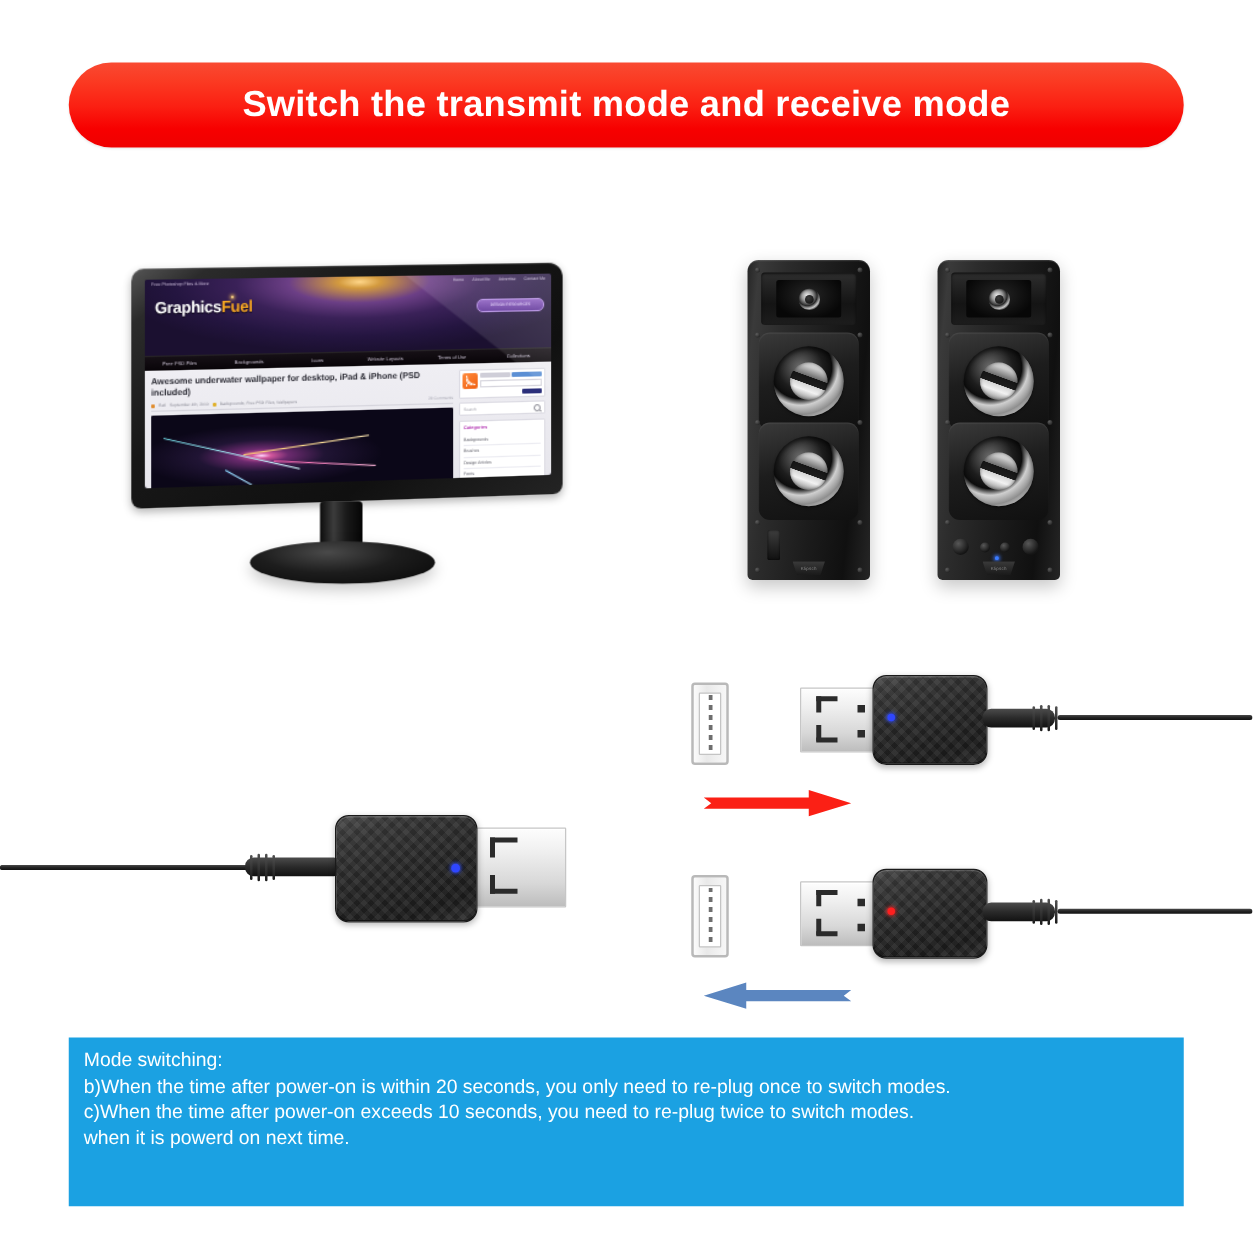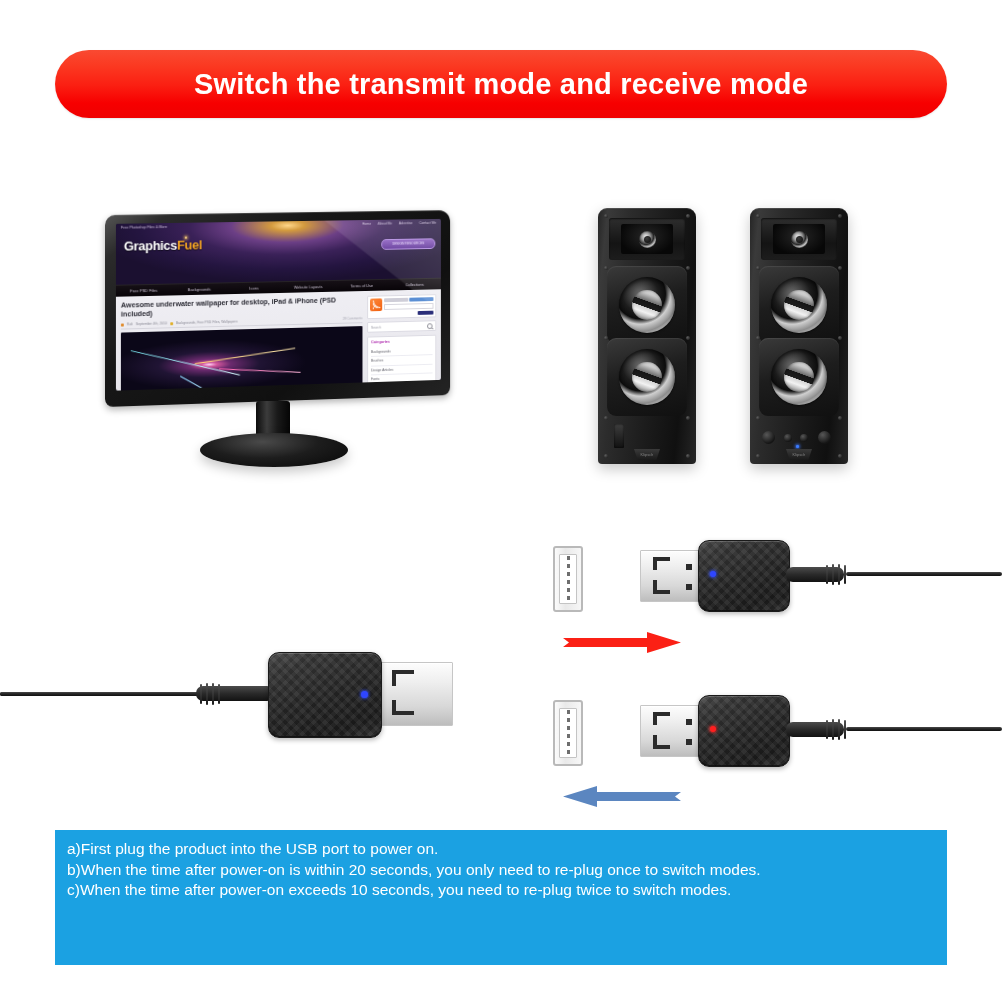--- a/index.html
+++ b/index.html
@@ -550,18 +550,19 @@
     <div class="cable thin" style="left:206px;top:32px;width:156px;"></div>
   </div>
 
   <div class="arrow" style="left:563px;top:784px;width:120px;">
     <svg width="120" height="26" viewBox="0 0 120 26">
       <polygon points="118,8 112,12.5 118,17 34,17 34,23 0,12.5 34,2 34,8" fill="#5b86c0"></polygon>
     </svg>
   </div>
 
   <div class="note">
-    <div class="note-line">a)First plug the product into the USB port to power on.</div>
+    <div class="note-line">Mode switching:</div>
     <div class="note-line">b)When the time after power-on is within 20 seconds, you only need to re-plug once to switch modes.</div>
     <div class="note-line">c)When the time after power-on exceeds 10 seconds, you need to re-plug twice to switch modes.</div>
+    <div class="note-line">when it is powerd on next time.</div>
   </div>
 
 </div>
 
 </body></html>

